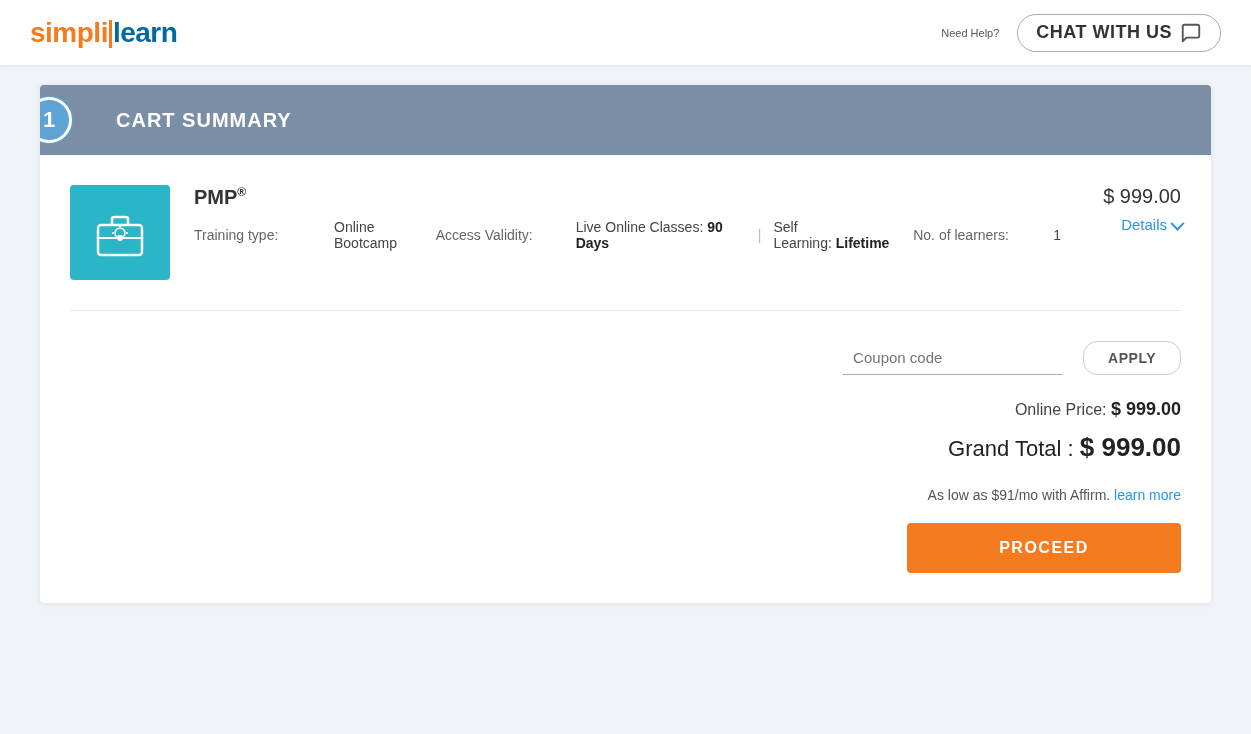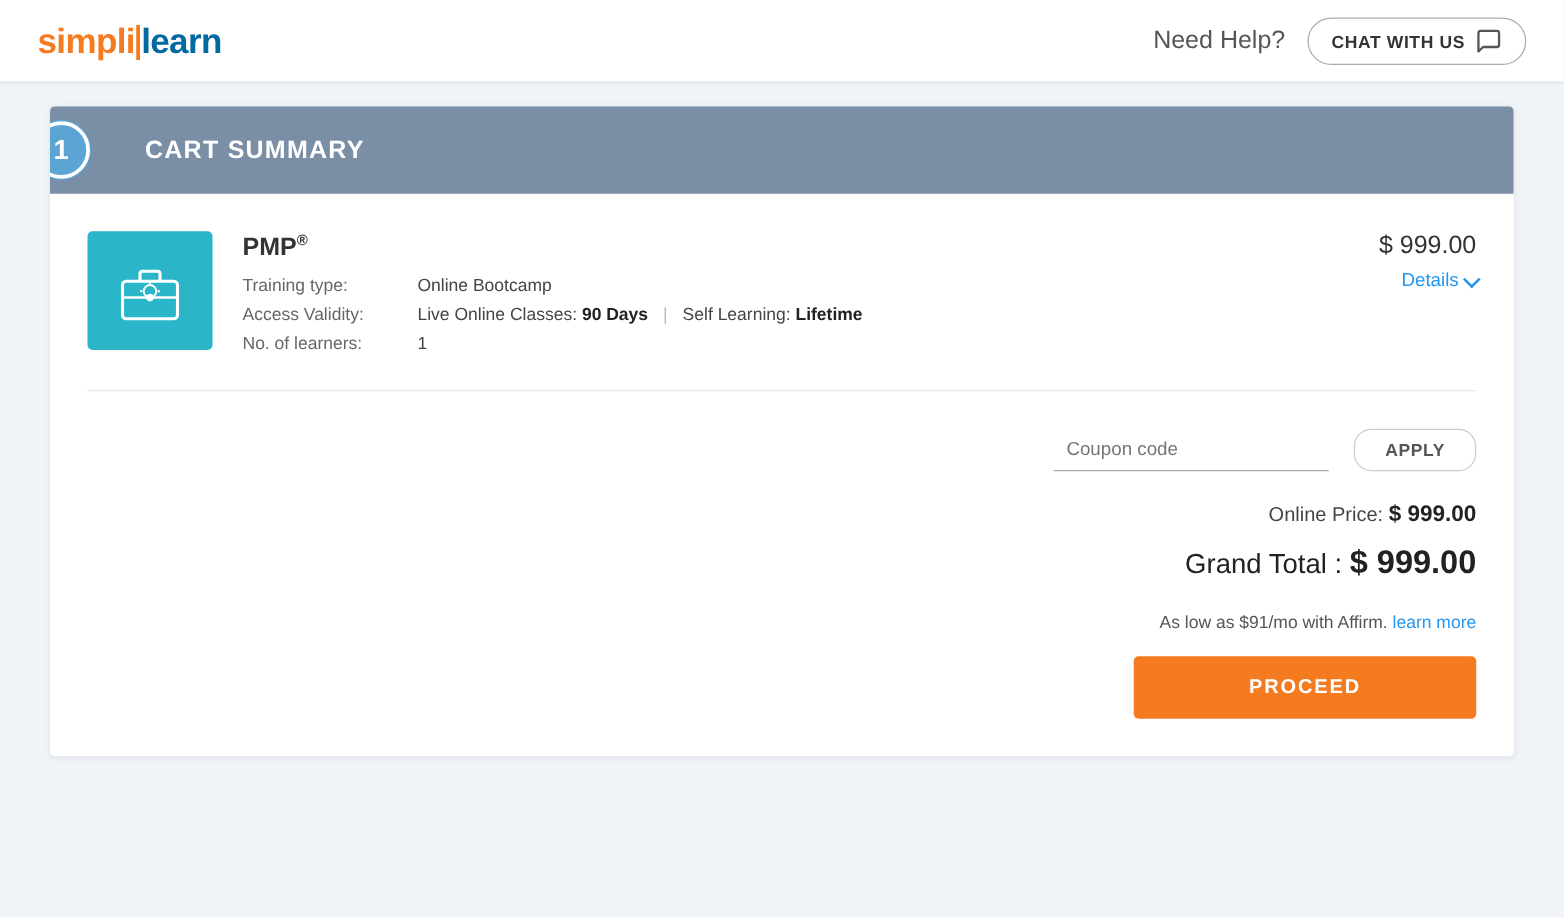--- a/index.html
+++ b/index.html
@@ -36,32 +36,32 @@
       vertical-align: middle;
     }
 
     .header-right {
       display: flex;
       align-items: center;
       gap: 18px;
     }
     .need-help {
       color: #555;
-      font-size: 20px;
+      font-size: 11px;
     }
     .chat-button {
       display: flex;
       align-items: center;
       gap: 8px;
       border: 1.5px solid #aaa;
       border-radius: 22px;
       padding: 7px 18px;
       background: #fff;
       cursor: pointer;
-      font-size: 14px;
+      font-size: 18px;
       font-weight: 600;
       color: #333;
       letter-spacing: 0.5px;
     }
     .chat-icon-svg {
       width: 22px;
       height: 22px;
       fill: none;
       stroke: #555;
       stroke-width: 2;
@@ -146,21 +146,21 @@
       font-size: 20px;
       font-weight: 700;
       color: #333;
       margin-bottom: 10px;
     }
     .product-name sup {
       font-size: 12px;
     }
     .product-details {
       display: flex;
-      flex-direction: column;
+      flex-direction: row;
       gap: 7px;
     }
     .detail-row {
       display: flex;
       align-items: center;
       font-size: 14px;
       color: #555;
     }
     .detail-label {
       color: #666;

